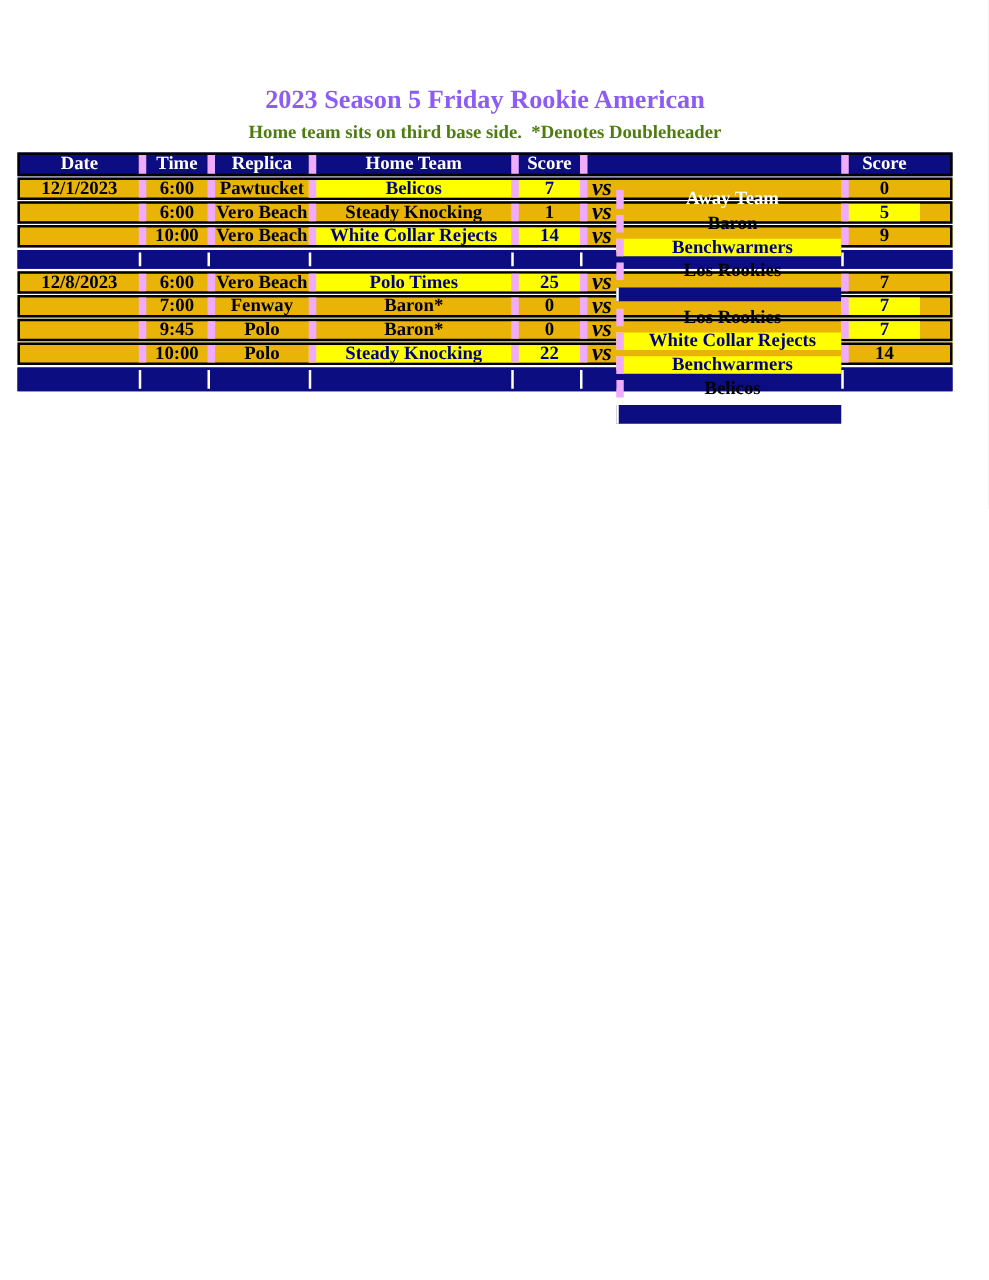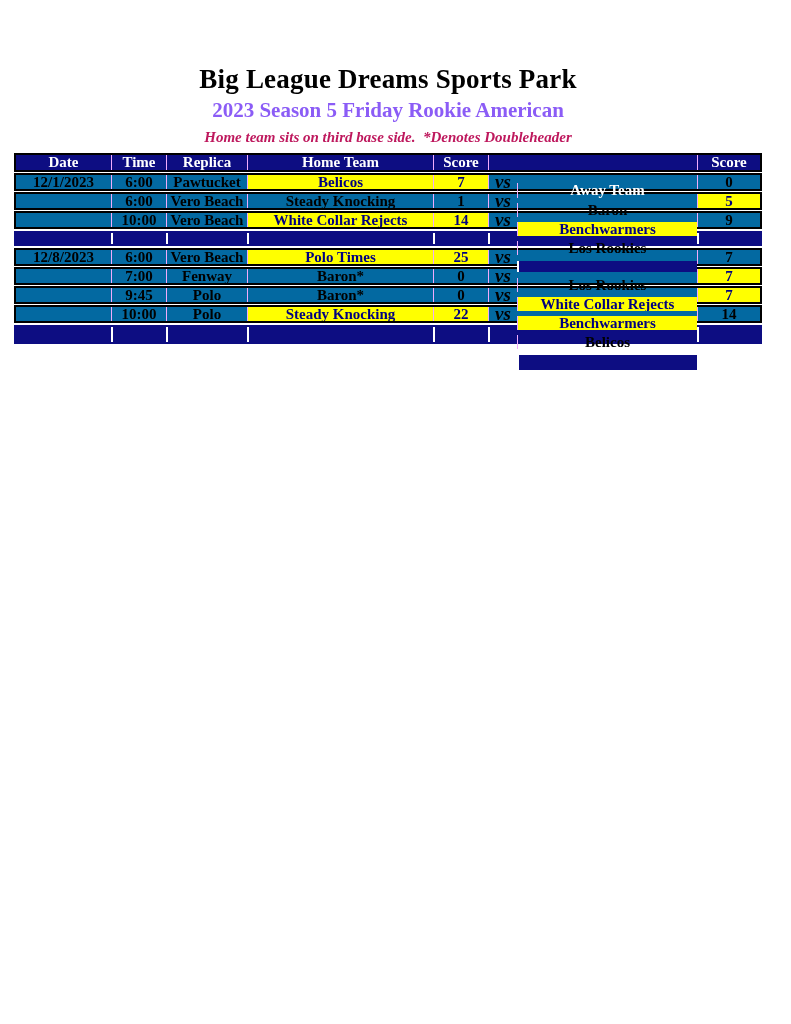--- a/index.html
+++ b/index.html
@@ -23,49 +23,49 @@
     font-size: 27px; font-weight: bold; color: #000;
     line-height: 31px; letter-spacing: 0.2px;
   }
   .subtitle {
     margin: 3px 0 0 0; text-align: center;
     font-size: 21px; font-weight: bold; color: #8b5cf6;
     line-height: 24px;
   }
   .note {
     margin: 6px 0 7px 0; text-align: center;
-    font-size: 15px; font-weight: bold; font-style: italic; color: #be185d;
+    font-size: 15px; font-weight: bold; color: #4d7c0f;
     line-height: 18px;
   }
 
   .schedule { width: 748px; }
   .row {
     display: flex; width: 748px; box-sizing: border-box;
     margin-bottom: 1px;
   }
   .header-row, .data-row { border: 2px solid #000; height: 19px; }
-  .data-row { height: 18px; background: #0369a1; }
+  .data-row { height: 18px; background: #eab308; }
 
   .cell {
     box-sizing: border-box;
     display: flex; align-items: center; justify-content: center;
     font-weight: bold; font-size: 15px; color: #000;
     white-space: nowrap; overflow: hidden;
     height: 100%;
   }
   .c-date    { width: 95px; }
   .c-time    { width: 55px; }
   .c-replica { width: 81px; }
-  .c-home    { width: 186px; }
+  .c-home    { width: 162px; }
   .c-score   { width: 55px; }
   .c-vs      { width: 29px; font-style: italic; font-size: 19px; }
   .c-away    { width: 180px; margin-top: 28px; }
   .c-score2  { width: 63px; }
   .header-row .cell + .cell,
-  .data-row .cell + .cell { border-left: 1px solid #f0abfc; }
+  .data-row .cell + .cell { border-left: 6px solid #f0abfc; }
 
   .header-row { background: var(--navy); }
   .header-row .cell { color: #ffffff; font-size: 15px; }
 
   .win { background: var(--yellow); color: var(--navytext); }
 
   .sep-row {
     background: var(--navy);
     border: 2px solid var(--navy);
     height: 15px;
@@ -74,21 +74,20 @@
   .sep-row .cell { background: var(--navy); }
   .sep-row .cell + .cell { border-left: 2px solid #ffffff; }
   .sep-bottom { height: 19px; margin-top: 2px; }
 </style>
 </head>
 <body>
 
 <div class="page">
   <div class="content">
 
-    <h1 class="title">Big League Dreams Sports Park</h1>
     <h2 class="subtitle">2023 Season 5 Friday Rookie American</h2>
     <div class="note">Home team sits on third base side.&nbsp; *Denotes Doubleheader</div>
 
     <div class="schedule">
 
       <div class="row header-row">
         <div class="cell c-date">Date</div>
         <div class="cell c-time">Time</div>
         <div class="cell c-replica">Replica</div>
         <div class="cell c-home">Home Team</div>

